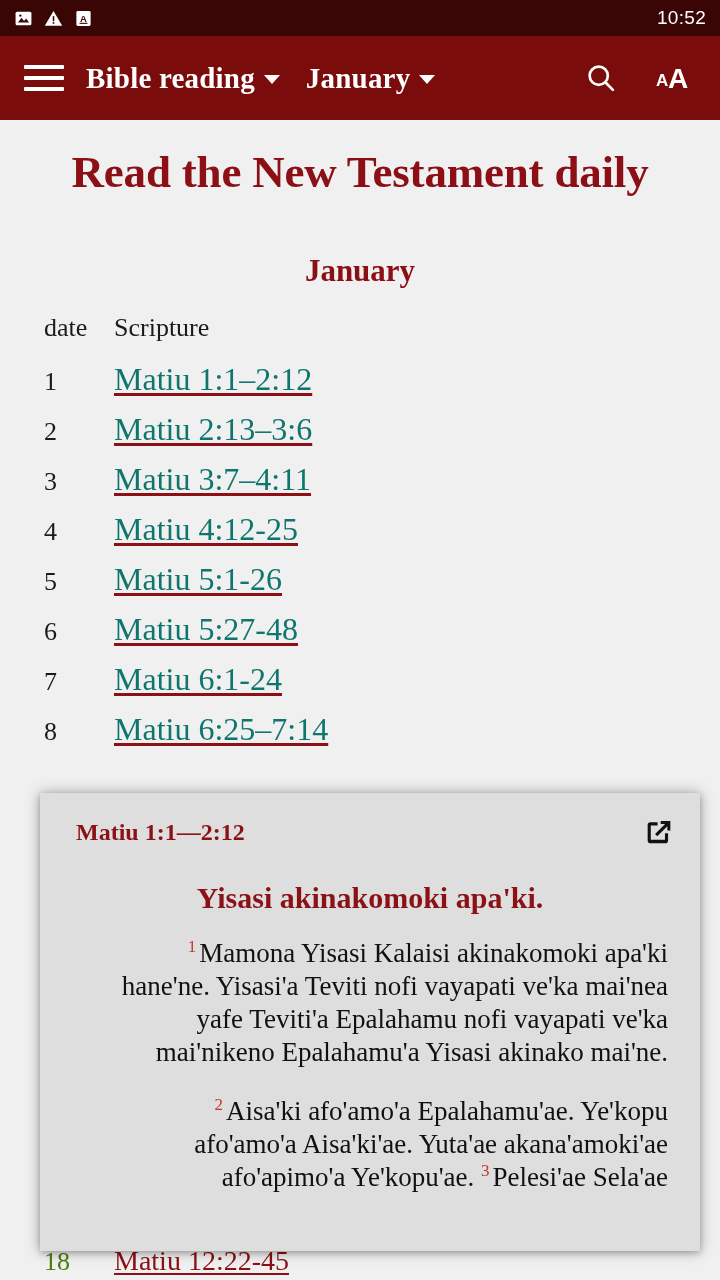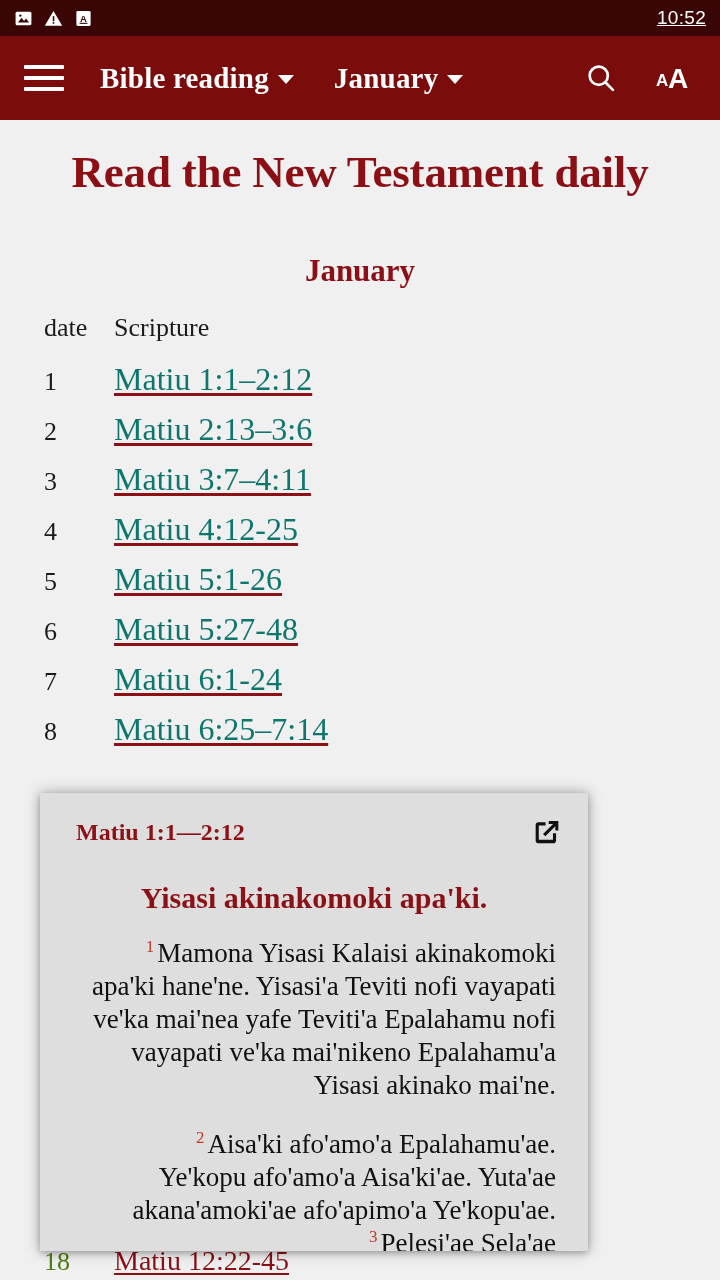--- a/index.html
+++ b/index.html
@@ -15,36 +15,36 @@
   .statusbar {
     height:36px; background:#3a0505;
     display:flex; align-items:center; padding:0 14px;
     color:#ffffff;
   }
   .status-icons { display:flex; align-items:center; gap:11px; }
   .sb-ico { width:19px; height:19px; display:block; }
   .status-spacer { flex:1; }
   .status-clock {
     font-family:"Liberation Sans", sans-serif;
-    font-size:19px; font-weight:400; letter-spacing:.3px; color:#fff;text-decoration:underline;
+    font-size:19px; font-weight:400; letter-spacing:.3px; color:#fff;
   }
 
   
   .appbar {
     height:84px; background:#7a0c0c;
     display:flex; align-items:center; padding:0 22px 0 24px;
     color:#ffffff;
   }
   .hamburger { width:40px; height:26px; display:flex; flex-direction:column;
     justify-content:space-between; cursor:pointer; margin-right:22px; }
   .hamburger i { display:block; height:4px; background:#fff; border-radius:1px; }
 
   .ab-menu { display:flex; align-items:baseline; gap:9px; cursor:pointer; margin-right:26px; }
   .ab-menu .lbl { font-size:29px; font-weight:700; color:#fff; letter-spacing:.2px;
-    font-family:"Liberation Serif", serif;margin-left:14px; }
+    font-family:"Liberation Serif", serif; }
   .caret { width:0; height:0; border-left:8px solid transparent; border-right:8px solid transparent;
     border-top:9px solid #ffffff; position:relative; top:-4px; }
 
   .ab-spacer { flex:1; }
   .ab-btn { display:flex; align-items:center; justify-content:center; cursor:pointer; }
   .ab-btn + .ab-btn { margin-left:38px; }
 
   
   .content { position:relative; padding:0 0 0 0; }
   .doc-title {
@@ -62,21 +62,21 @@
   }
   .sched-row .sc a {
     color:#0f766e; font-size:32px; text-decoration:underline;
     text-decoration-color:#8b1116; text-underline-offset:3px;
   }
   .sched-head .dt, .sched-head .sc { color:#1b1b1b; font-size:26px; }
   .sched-head { height:48px; }
 
   
   .verse-panel {
-    position:absolute; left:40px; top:793px; width:548px; height:458px;
+    position:absolute; left:40px; top:793px; width:660px; height:458px;
     background:#dedede; overflow:hidden;
     box-shadow:0 0 14px rgba(0,0,0,.30), 0 2px 6px rgba(0,0,0,.22);
   }
   .vp-head { display:flex; align-items:center; padding:22px 24px 0 36px; }
   .vp-ref { color:#8b1116; font-size:24px; font-weight:700; flex:1; }
   .vp-open { cursor:pointer; display:flex; align-items:center; }
 
   .vp-title {
     text-align:center; color:#8b1116; font-weight:700; font-size:30px;
     margin-top:32px;

